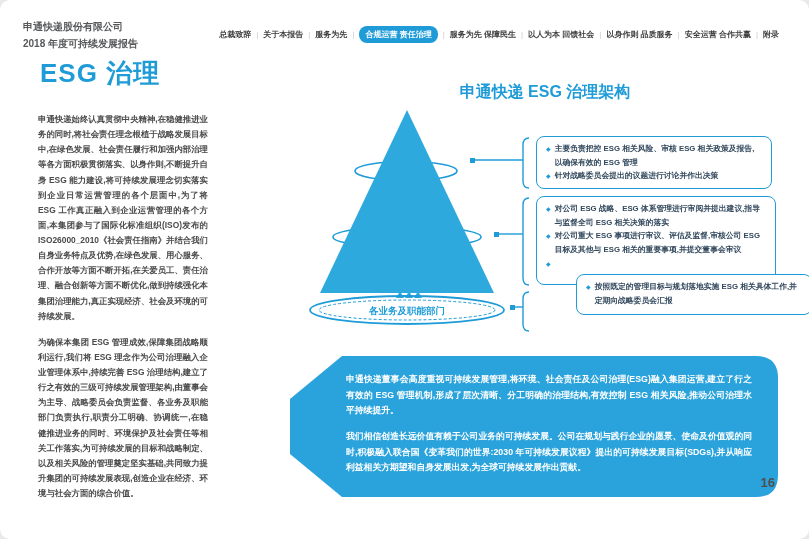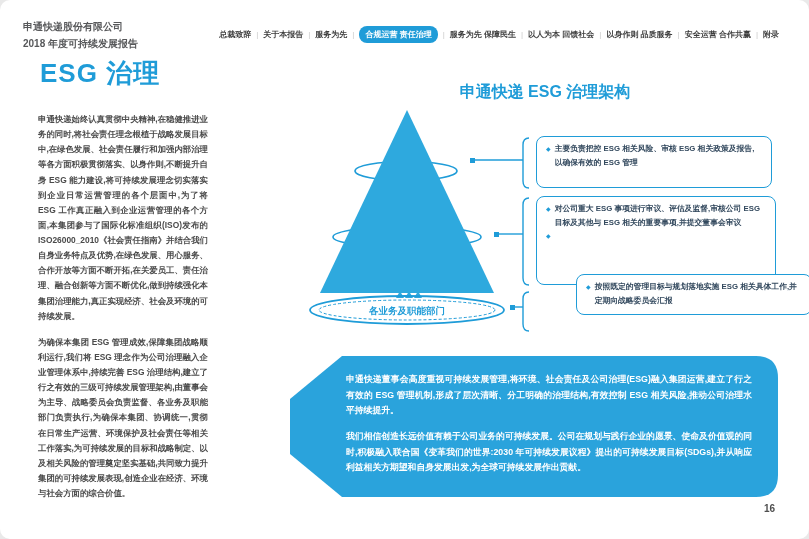--- a/index.html
+++ b/index.html
@@ -89,22 +89,22 @@
   .hl-shape{position:absolute;left:0;top:0;}
   .hl-shape path{fill:var(--accent2);}
   .hl-text{
     position:absolute;left:0;top:0;width:488px;height:106px;
     padding:16px 26px 14px 56px;
     color:#fff;font-size:8.8px;font-weight:600;line-height:1.78;text-align:justify;
   }
   .hl-text p + p{margin-top:10px;}
   
   .page-num{
-    position:absolute;right:34px;top:503px;
-    font-size:10px;font-weight:700;color:#4f4f4f;
+    position:absolute;right:34px;top:475px;
+    font-size:13px;font-weight:700;color:#4f4f4f;
   }
 </style>
 </head>
 <body>
 
 <div class="page">
 
   <div class="brand">
     <div>申通快递股份有限公司</div>
     <div>2018 年度可持续发展报告</div>
@@ -127,21 +127,21 @@
       <span class="divider">|</span>
       <span class="nav-item">安全运营 合作共赢</span>
       <span class="divider">|</span>
       <span class="nav-item">附录</span>
     </nav>
 
   <h1 class="page-title">ESG 治理</h1>
 
   <div class="left-col" id="leftcol">
       <p>申通快递始终认真贯彻中央精神,在稳健推进业务的同时,将社会责任理念根植于战略发展目标中,在绿色发展、社会责任履行和加强内部治理等各方面积极贯彻落实、以身作则,不断提升自身 ESG 能力建设,将可持续发展理念切实落实到企业日常运营管理的各个层面中,为了将 ESG 工作真正融入到企业运营管理的各个方面,本集团参与了国际化标准组织(ISO)发布的 ISO26000_2010《社会责任指南》并结合我们自身业务特点及优势,在绿色发展、用心服务、合作开放等方面不断开拓,在关爱员工、责任治理、融合创新等方面不断优化,做到持续强化本集团治理能力,真正实现经济、社会及环境的可持续发展。</p>
-      <p>为确保本集团 ESG 管理成效,保障集团战略顺利运行,我们将 ESG 理念作为公司治理融入企业管理体系中,持续完善 ESG 治理结构,建立了行之有效的三级可持续发展管理架构,由董事会为主导、战略委员会负责监督、各业务及职能部门负责执行,为确保本集团、协调统一,贯彻在日常生产运营、环境保护及社会责任等相关工作落实,为可持续发展的目标和战略制定、以及相关风险的管理奠定坚实基础,共同致力提升集团的可持续发展表现,创造企业在经济、环境与社会方面的综合价值。</p>
+      <p>为确保本集团 ESG 管理成效,保障集团战略顺利运行,我们将 ESG 理念作为公司治理融入企业管理体系中,持续完善 ESG 治理结构,建立了行之有效的三级可持续发展管理架构,由董事会为主导、战略委员会负责监督、各业务及职能部门负责执行,职责分工明确、协调统一,在稳健推进业务的同时、环境保护及社会责任等相关工作落实,为可持续发展的目标和战略制定、以及相关风险的管理奠定坚实基础,共同致力提升集团的可持续发展表现,创造企业在经济、环境与社会方面的综合价值。</p>
     </div>
 
   <div class="diagram-title">申通快递 ESG 治理架构</div>
 
   <svg class="pyramid-svg" width="250" height="245" viewBox="0 0 250 245">
     <g>
       <ellipse class="ring" cx="116" cy="76" rx="51" ry="9.5"></ellipse>
       <ellipse class="ring" cx="117" cy="142" rx="74" ry="10.5"></ellipse>
     </g>
     <polygon class="pyr" points="117,15 30,198 204,198"></polygon>
@@ -167,24 +167,32 @@
       <path class="conn" d="M239,197 Q233,197 233,204 V229 Q233,236 239,236"></path>
     </g>
   </svg>
 
   <div class="callout" id="callout-box-0">
     <ul id="callout-list-0">
         <li>
           <span class="bullet">◆</span>
           <span class="btxt">主要负责把控 ESG 相关风险、审核 ESG 相关政策及报告,以确保有效的 ESG 管理</span>
         </li>
+        <li>
+          <span class="bullet">◆</span>
+          <span class="btxt">针对战略委员会提出的议题进行讨论并作出决策</span>
+        </li>
       </ul>
   </div>
   <div class="callout" id="callout-box-1">
     <ul id="callout-list-1">
+        <li>
+          <span class="bullet">◆</span>
+          <span class="btxt">对公司 ESG 战略、ESG 体系管理进行审阅并提出建议,指导与监督全司 ESG 相关决策的落实</span>
+        </li>
         <li>
           <span class="bullet">◆</span>
           <span class="btxt">对公司重大 ESG 事项进行审议、评估及监督,审核公司 ESG 目标及其他与 ESG 相关的重要事项,并提交董事会审议</span>
         </li>
         <li>
           <span class="bullet">◆</span>
         </li>
       </ul>
   </div>
   <div class="callout" id="callout-box-2">

